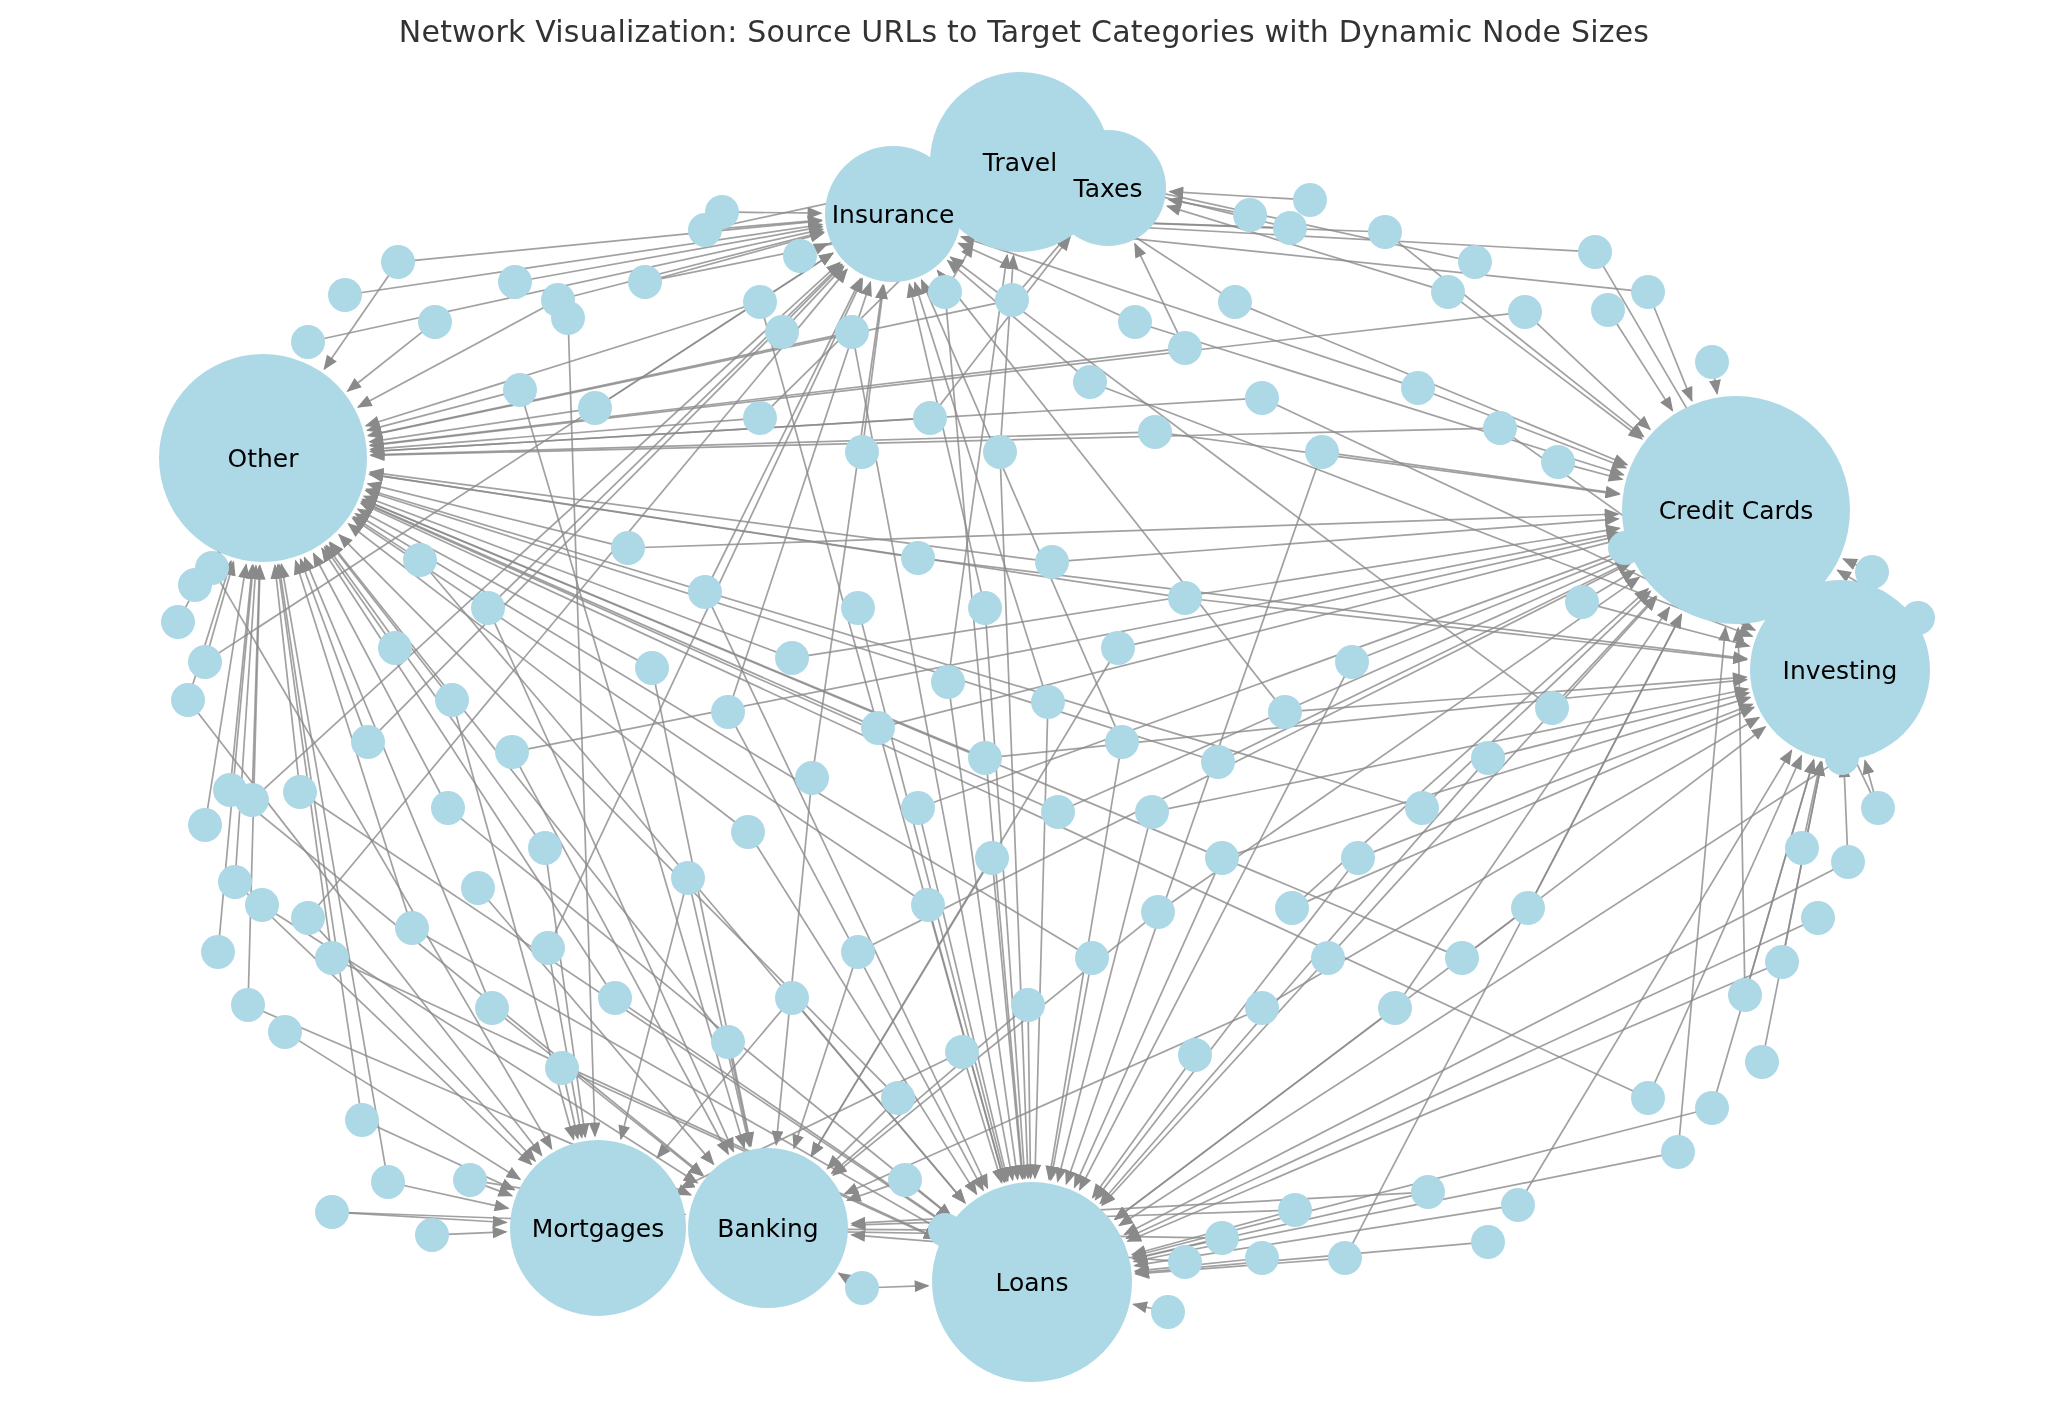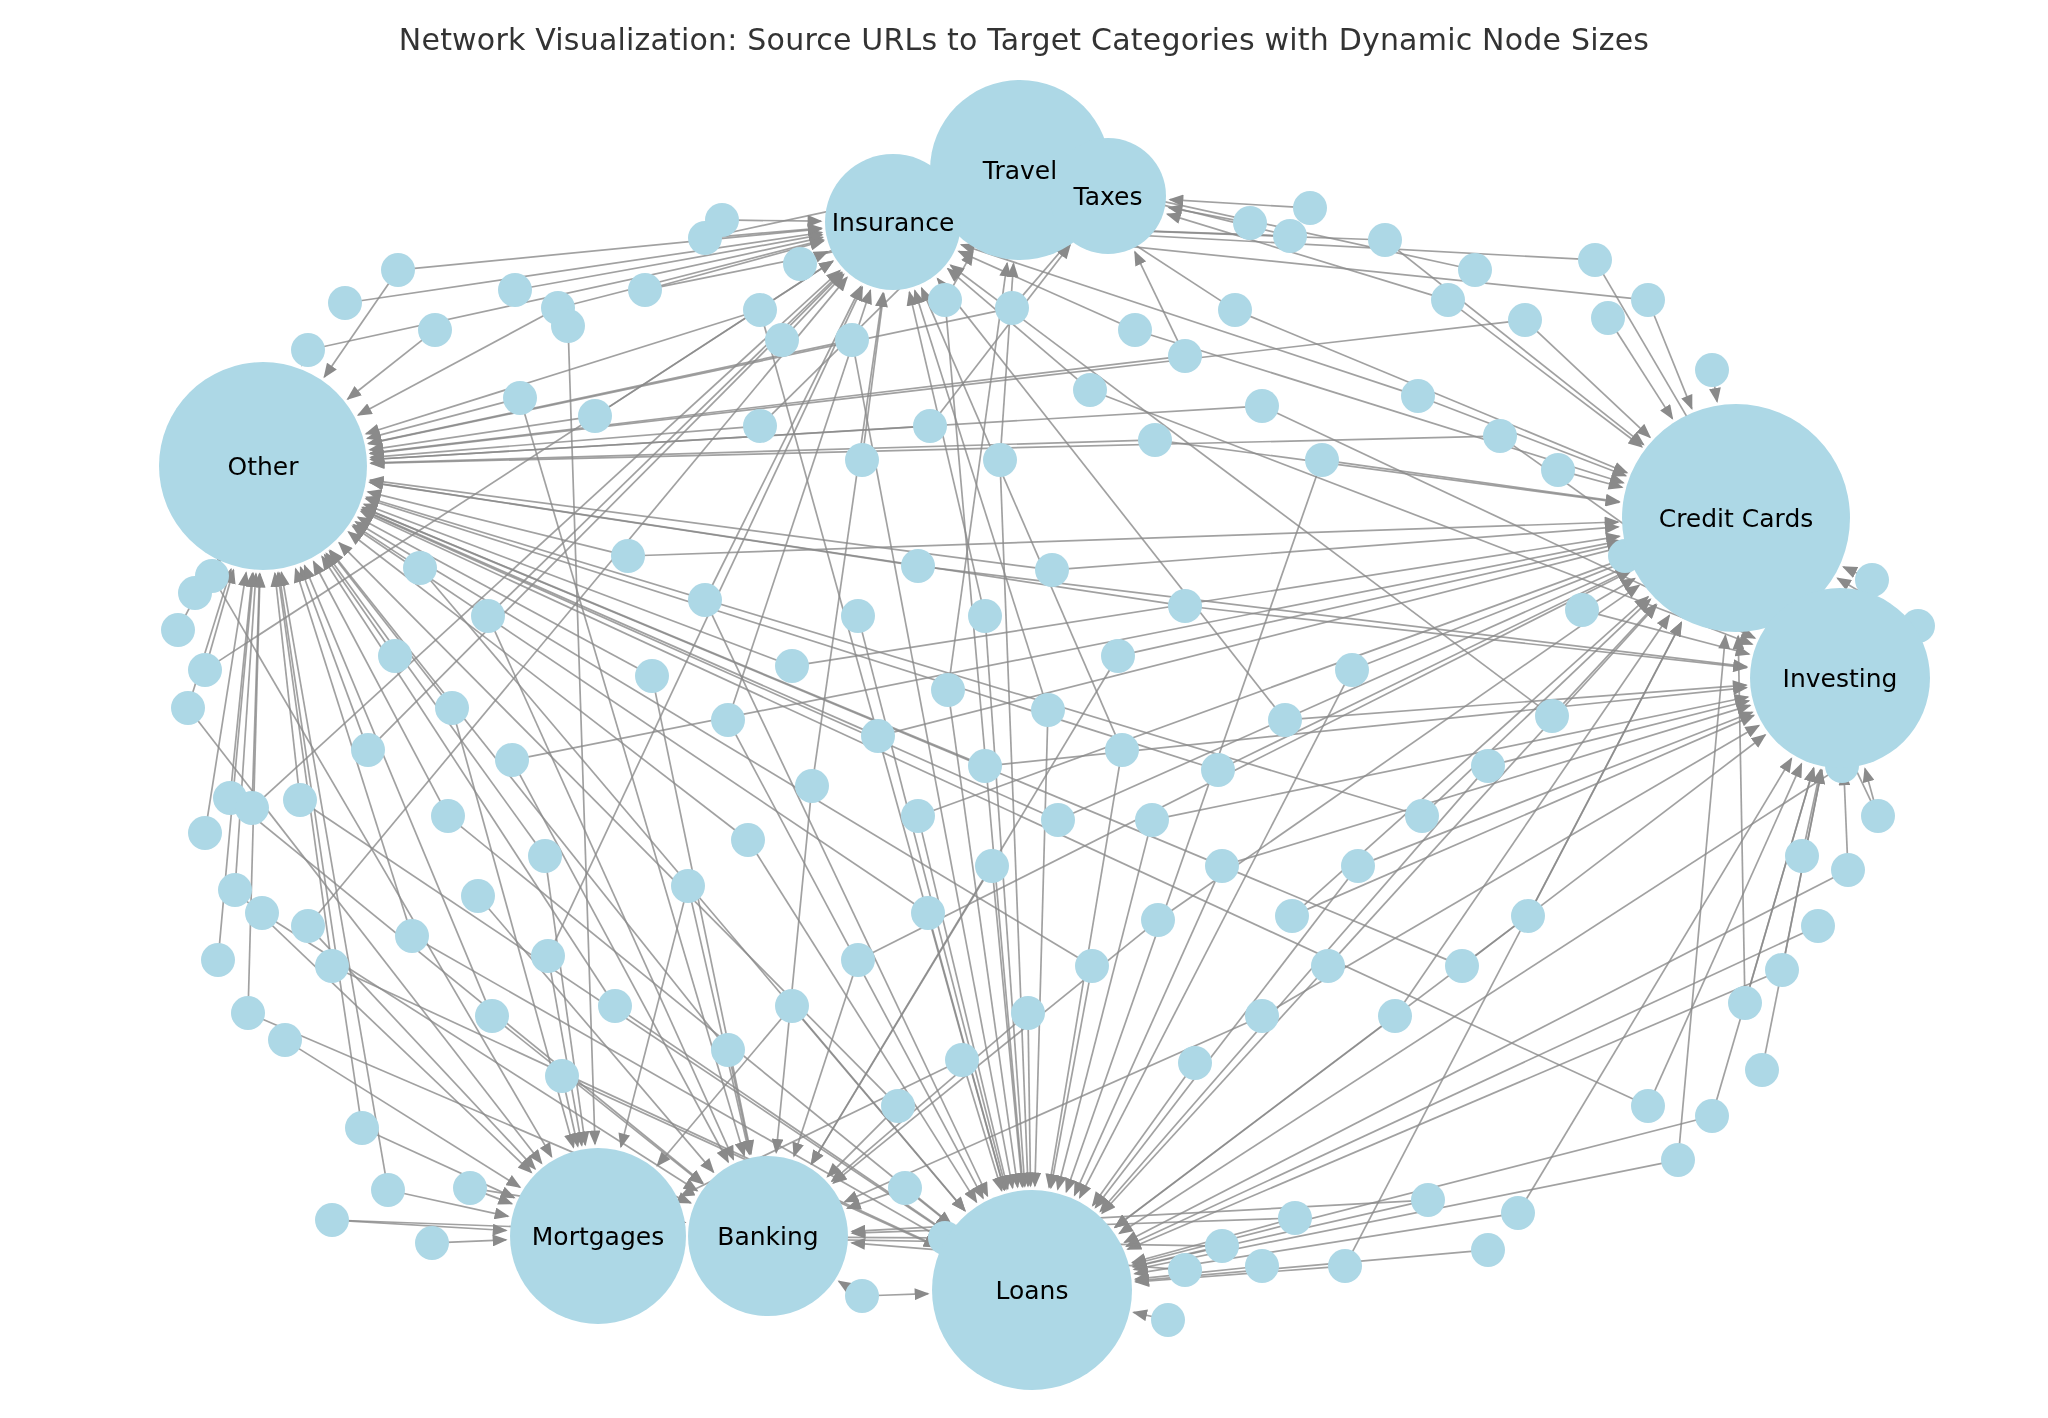--- a/index.html
+++ b/index.html
@@ -10,21 +10,20 @@
   body {
     width: 2048px;
     height: 1418px;
     overflow: hidden;
     font-family: "DejaVu Sans", sans-serif;
     position: relative;
   }
   .figure {
     position: absolute;
     inset: 0;
-    margin-top: 8px;
   }
   .chart-title {
     position: absolute;
     top: 14px;
     left: 0;
     width: 100%;
     text-align: center;
     font-size: 30px;
     color: #333333;
     letter-spacing: 0.2px;

